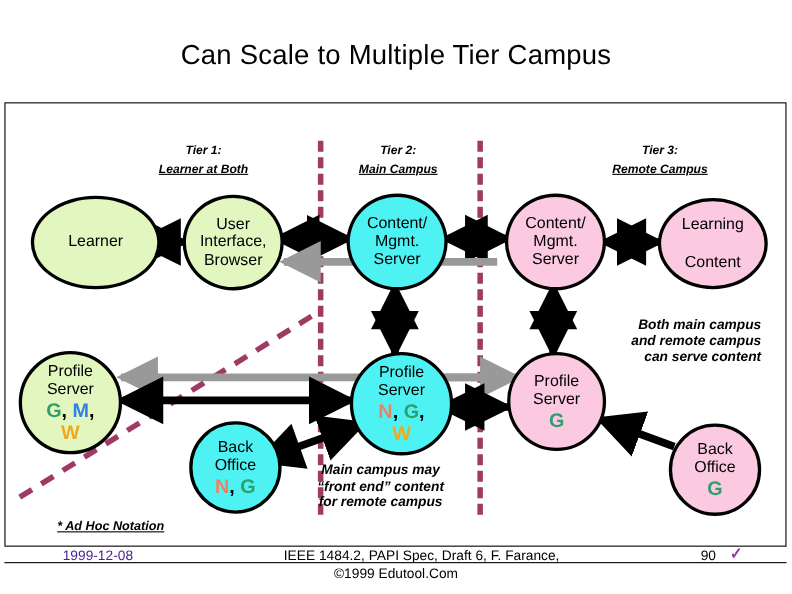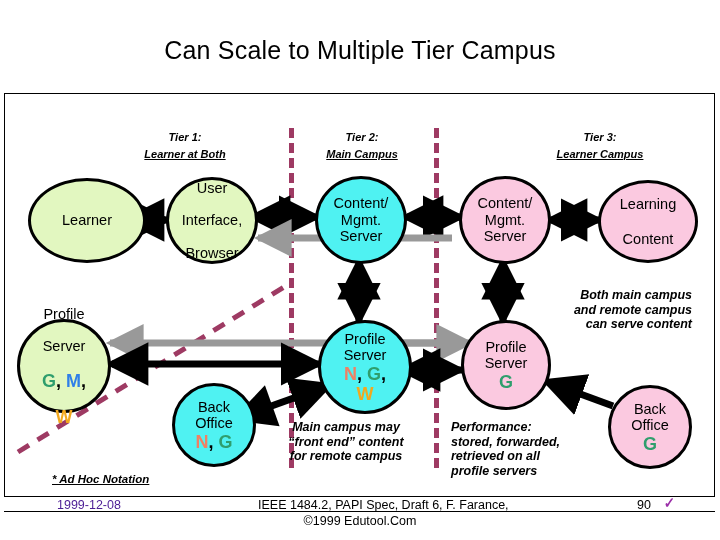--- a/index.html
+++ b/index.html
@@ -31,21 +31,21 @@
   
   .node{
     position:absolute;border:3px solid #000;border-radius:50%;
     display:flex;flex-direction:column;align-items:center;justify-content:center;
     text-align:center;font-size:14.5px;line-height:16.5px;color:#000;
     box-sizing:border-box;
   }
   .node .ln{display:block;white-space:nowrap;}
   .node .codes{font-weight:bold;font-size:18px;line-height:19px;margin-top:1px;}
   .node .codes .pl{color:#000;font-weight:bold;}
-  .g-green{background:#e2f7c0;gap:16px;}
+  .g-green{background:#e2f7c0;}
   .g-cyan{background:#4ff2f2;}
   .g-pink{background:#fbc9e0;}
 
   .c-G{color:#2f9e6d;}
   .c-M{color:#2f7fe8;}
   .c-W{color:#f2a81e;}
   .c-N{color:#ef8064;}
 
   
   .anno{position:absolute;font-weight:bold;font-style:italic;font-size:12.5px;
@@ -118,21 +118,21 @@
   <div class="tier-hdr" style="left:100px;top:129px;width:170px;">
     <span>Tier 1:</span>
     <span class="u">Learner at Both</span>
   </div>
   <div class="tier-hdr" style="left:298px;top:129px;width:128px;">
     <span>Tier 2:</span>
     <span class="u">Main Campus</span>
   </div>
   <div class="tier-hdr" style="left:510px;top:129px;width:180px;">
     <span>Tier 3:</span>
-    <span class="u">Learner Campus</span>
+    <span class="u">Remote Campus</span>
   </div>
 
   <div class="node g-green" style="left:28px;top:178px;width:118px;height:85px;">
     <span class="ln">Learner</span>
   </div>
 
   <div class="node g-green" style="left:166px;top:177px;width:92px;height:87px;">
     <span class="ln">User</span>
     <span class="ln">Interface,</span>
     <span class="ln">Browser</span>
@@ -188,24 +188,20 @@
   </div>
 
   <div class="anno right" style="left:490px;top:288px;width:202px;white-space:pre-line;">Both main campus
 and remote campus
 can serve content</div>
 
   <div class="anno center" style="left:262px;top:420px;width:168px;white-space:pre-line;">Main campus may
 “front end” content
 for remote campus</div>
 
-  <div class="anno" style="left:451px;top:420px;width:165px;white-space:pre-line;">Performance:
-stored, forwarded,
-retrieved on all
-profile servers</div>
 
   <div class="adhoc">* Ad Hoc Notation</div>
   <div class="foot-rule"></div>
   <div class="foot-date">1999-12-08</div>
   <div class="foot-src">IEEE 1484.2, PAPI Spec, Draft 6, F. Farance,</div>
   <div class="foot-copy">©1999 Edutool.Com</div>
   <div class="foot-page">90</div>
   <div class="foot-check">✓</div>
 
 </div>

